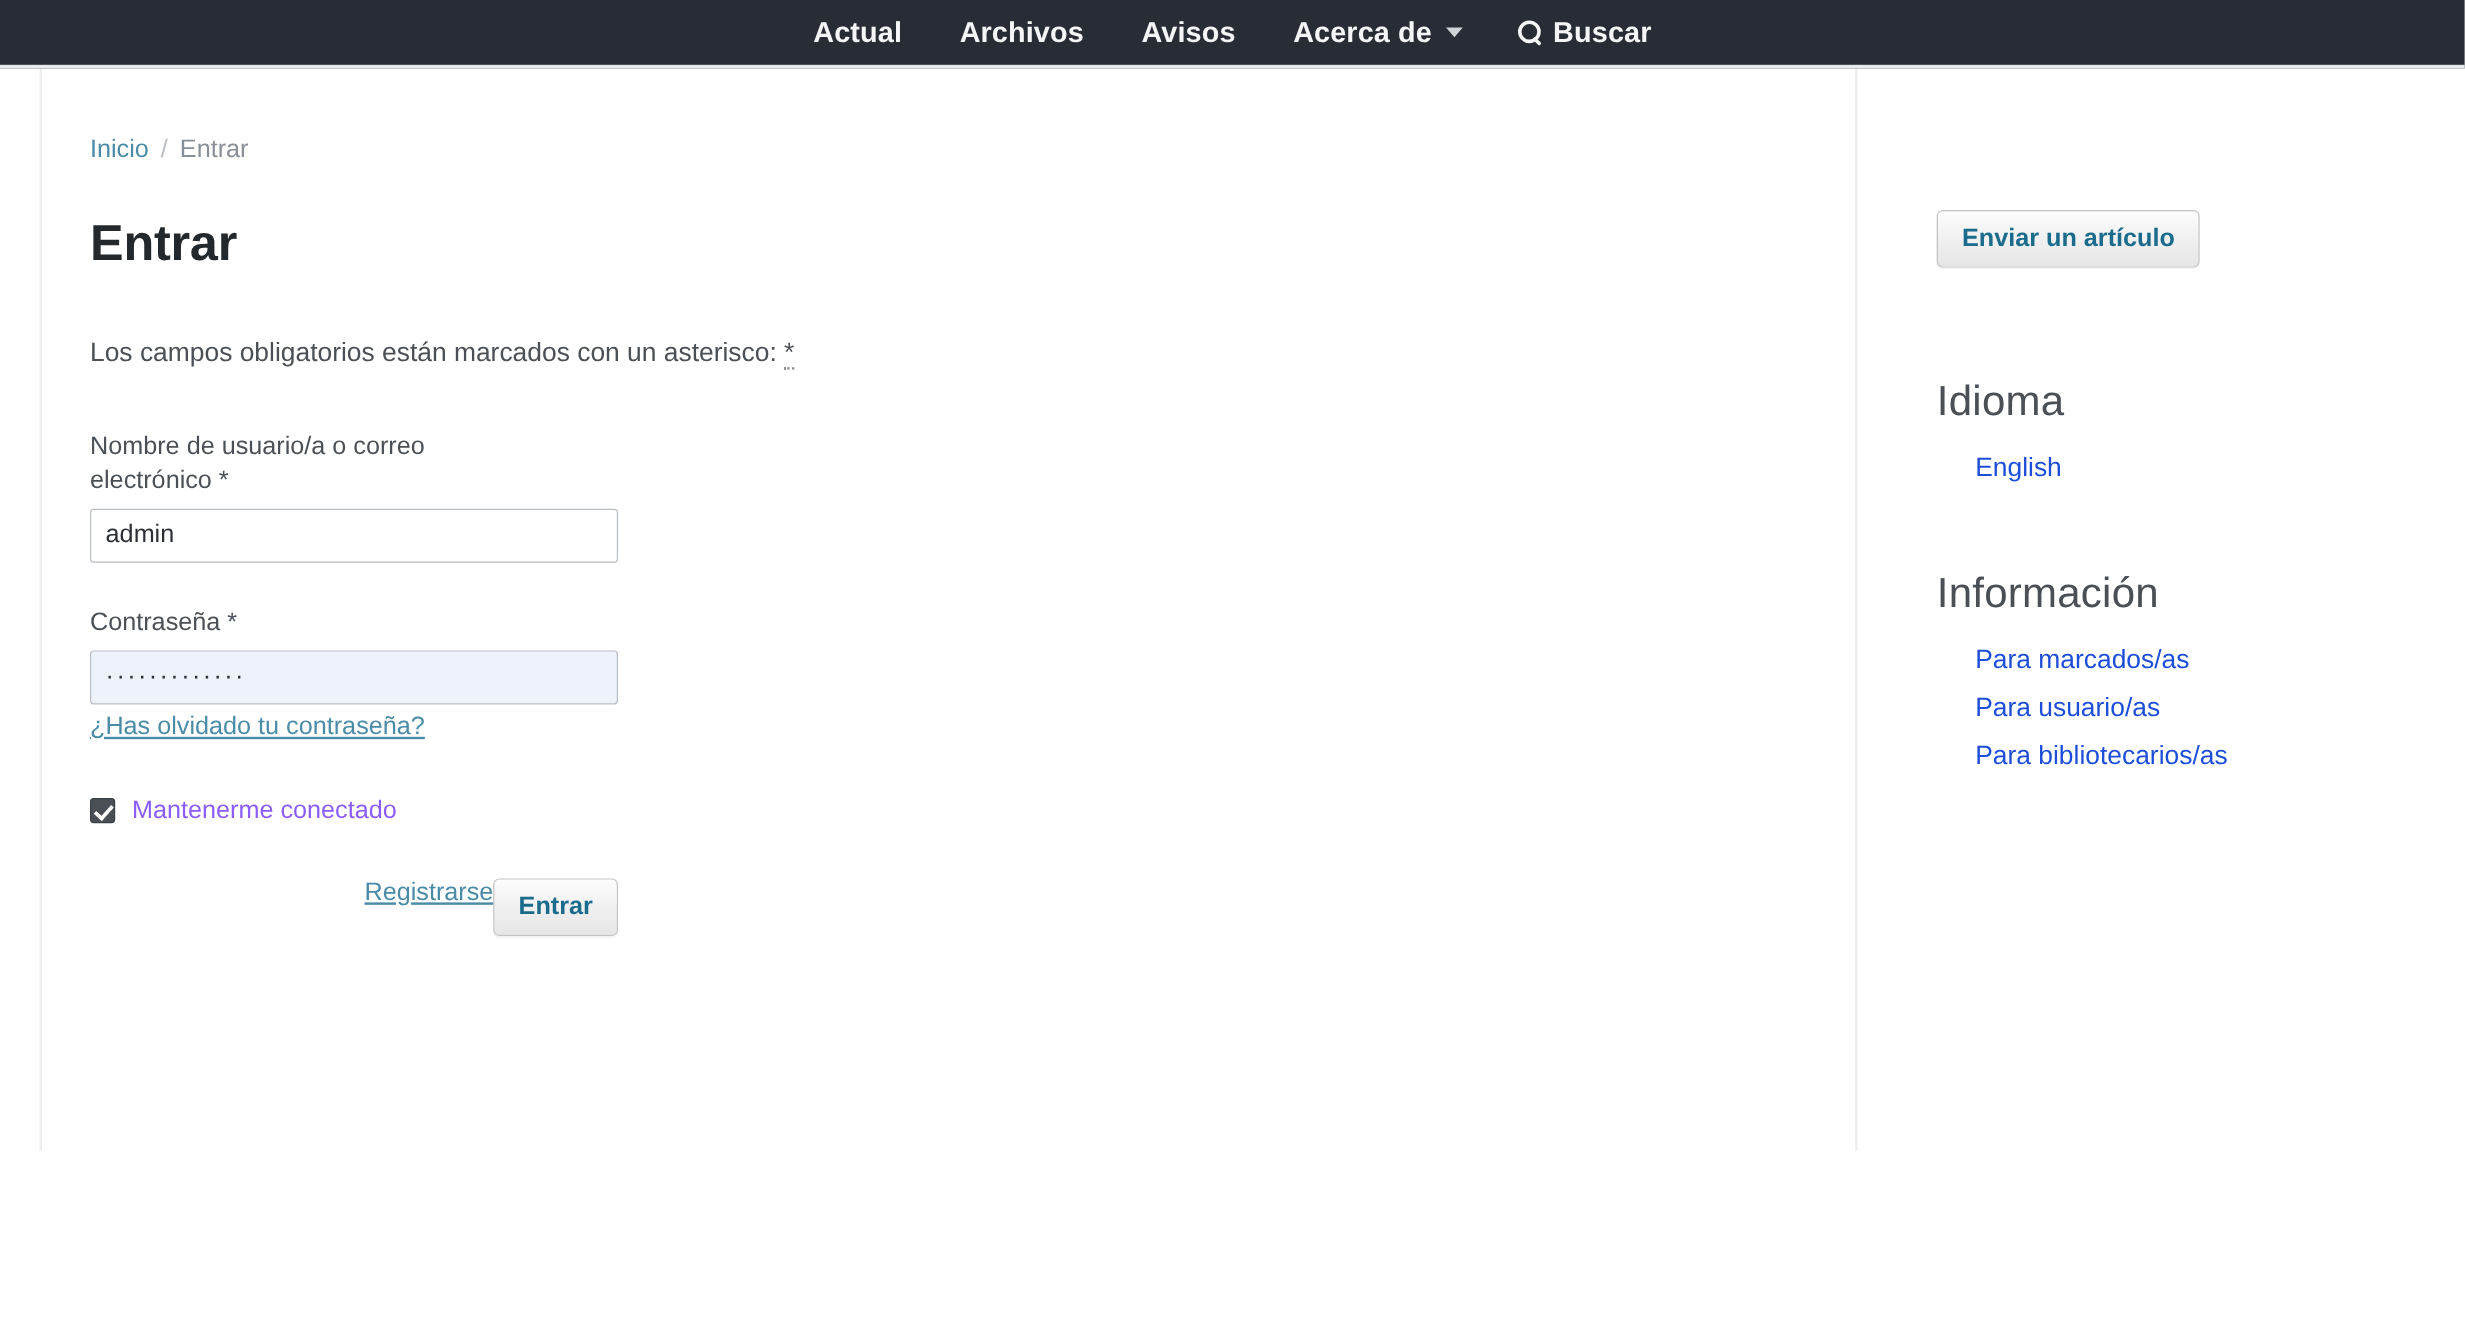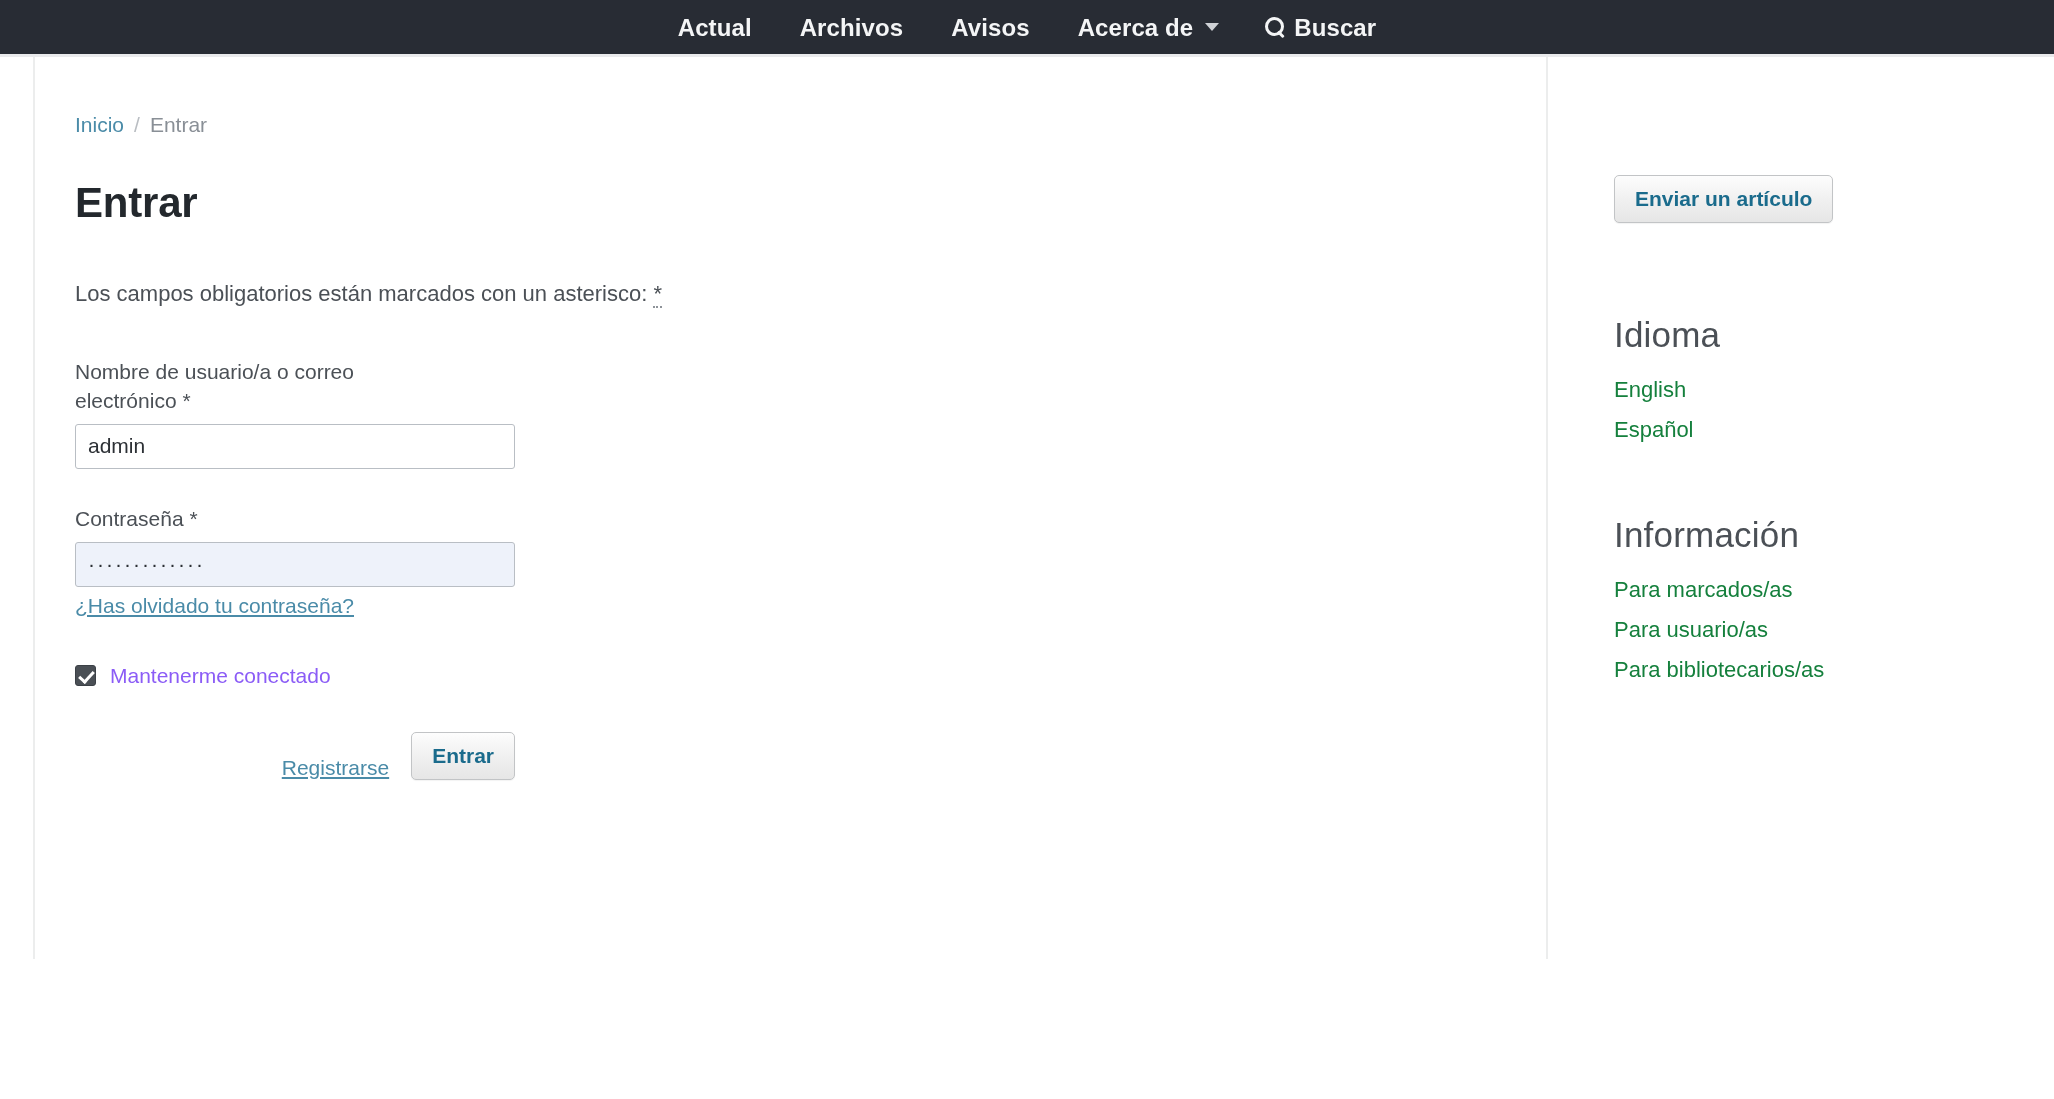--- a/index.html
+++ b/index.html
@@ -204,23 +204,22 @@
   }
   .cbx-label {
     font-size: 21px;
     color: #8b5cf6;
     margin-left: 14px;
     cursor: pointer;
   }
 
   .actions {
     display: flex;
-    align-items: flex-end;
+    align-items: flex-start;
     justify-content: flex-end;
-    gap: 22px;
     width: 440px;
   }
   a.secondary-link {
     font-size: 21px;
     color: #4a8ba8;
     text-decoration: underline;
     cursor: pointer;
   }
   button.btn {
     font-family: "Liberation Sans", sans-serif;
@@ -247,23 +246,24 @@
     letter-spacing: .2px;
   }
   ul.sb-list {
     list-style: none;
     margin: 0;
     padding: 0;
   }
   ul.sb-list li { margin-bottom: 14px; }
   ul.sb-list a {
     font-size: 22px;
-    color: #15803d;
+    color: #1d4ed8;
     text-decoration: none;
     cursor: pointer;
+    margin-left: 32px;
   }
 </style>
 </head>
 <body>
 
 <nav class="navbar">
   <div class="nav-inner">
     <a class="nav-item">
       <span>Actual</span>
     </a>
@@ -332,23 +332,20 @@
 
   <aside class="sidebar">
 
     <button class="btn btn-submit-article">Enviar un artículo</button>
 
     <div class="sb-block">
       <h2 class="sb-title">Idioma</h2>
       <ul class="sb-list">
         <li>
           <a>English</a>
-        </li>
-        <li>
-          <a>Español</a>
         </li>
       </ul>
     </div>
 
     <div class="sb-block">
       <h2 class="sb-title">Información</h2>
       <ul class="sb-list">
         <li>
           <a>Para marcados/as</a>
         </li>

